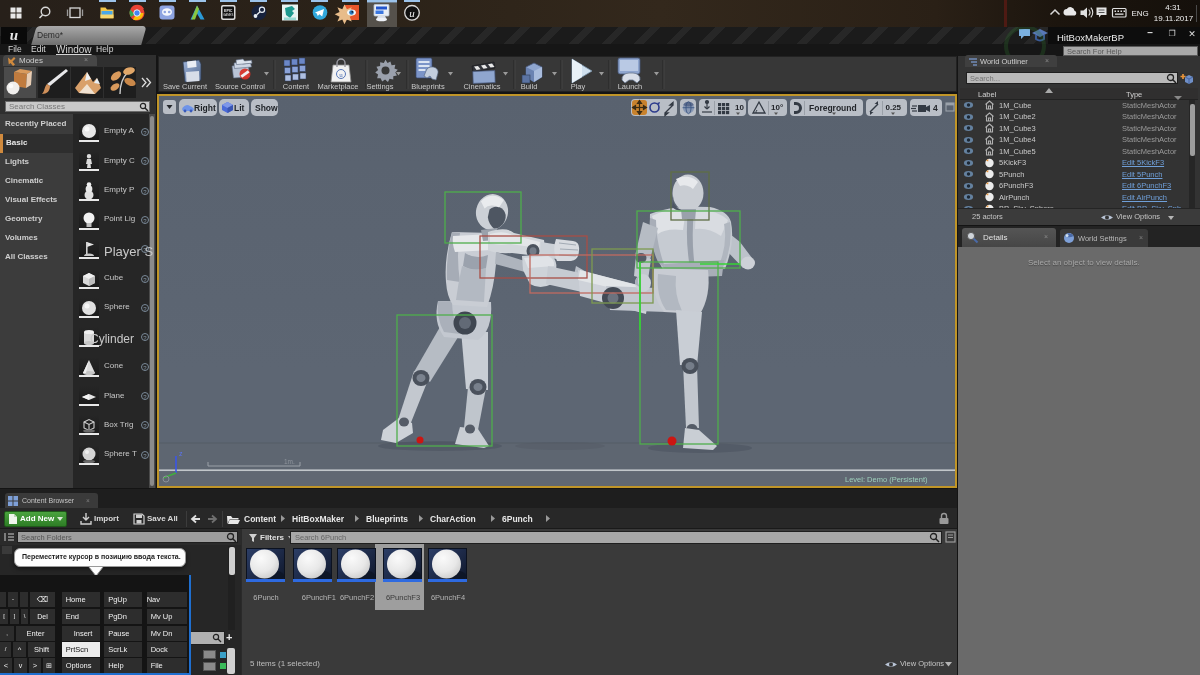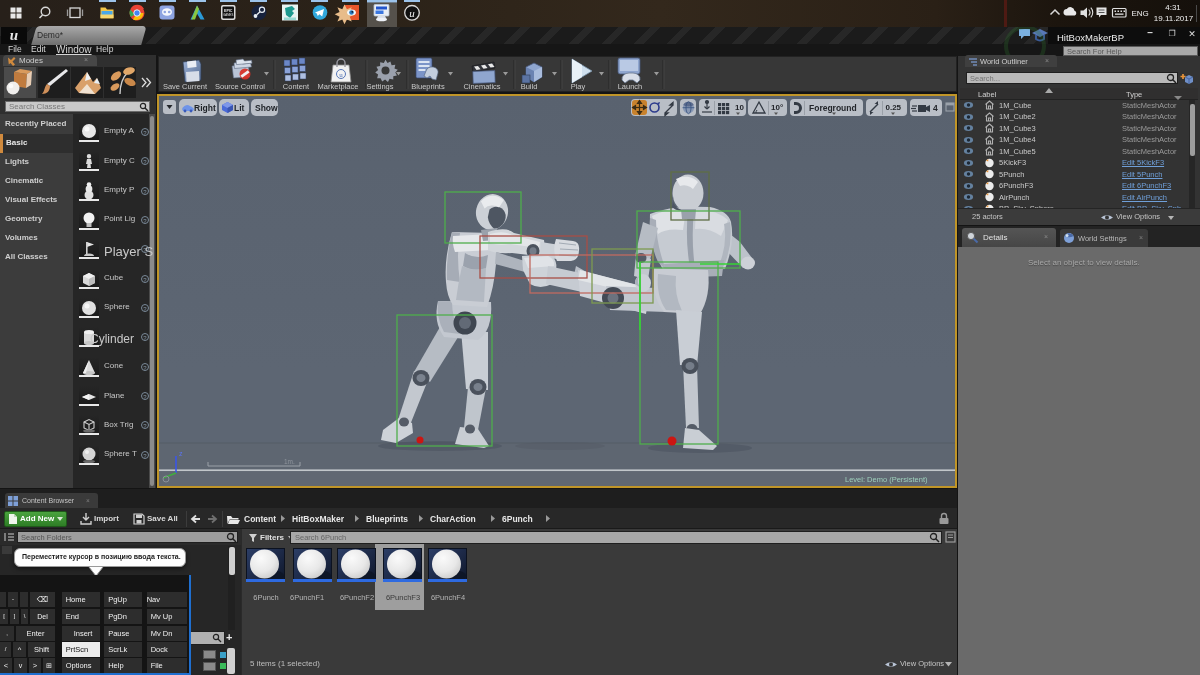--- a/index.html
+++ b/index.html
@@ -995,21 +995,21 @@
         <radialGradient id="sg" cx=".38" cy=".3" r=".85">
           <stop offset="0" stop-color="#fafafa"></stop>
           <stop offset=".55" stop-color="#e8e8e8"></stop>
           <stop offset="1" stop-color="#c2c2c2"></stop>
         </radialGradient>
       </defs>
     <ellipse cx="26" cy="28" rx="12" ry="6" fill="#0d1526" opacity=".85"></ellipse>
     <circle cx="18.5" cy="16" r="14.5" fill="url(#sg)"></circle>
   </svg>
   <div class="abs" style="left:293px;top:578.5px;width:39px;height:3.5px;background:#2e6ae0;"></div>
-  <div class="abs txt" style="left:290px;top:593px;width:46px;text-align:left;color:#b5b5b5;font-size:7.5px;">6PunchF1</div>
+  <div class="abs txt" style="left:290px;top:593px;width:46px;text-align:right;color:#b5b5b5;font-size:7.5px;">6PunchF1</div>
   <div class="abs" style="left:337px;top:547.5px;width:39px;height:34.5px;background:linear-gradient(135deg,#2c3e66,#18233e 70%,#0f1729);border:1px solid #0c1220;"></div>
   <svg class="abs" width="39" height="34.5" style="left:337px;top:547.5px;">
     <defs>
         <radialGradient id="sg" cx=".38" cy=".3" r=".85">
           <stop offset="0" stop-color="#fafafa"></stop>
           <stop offset=".55" stop-color="#e8e8e8"></stop>
           <stop offset="1" stop-color="#c2c2c2"></stop>
         </radialGradient>
       </defs>
     <ellipse cx="26" cy="28" rx="12" ry="6" fill="#0d1526" opacity=".85"></ellipse>

